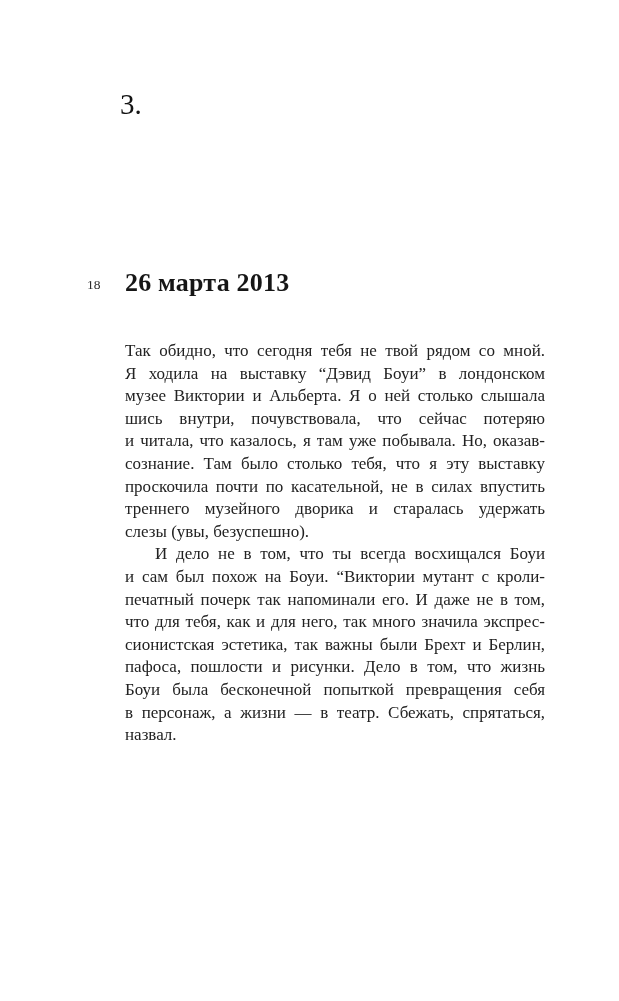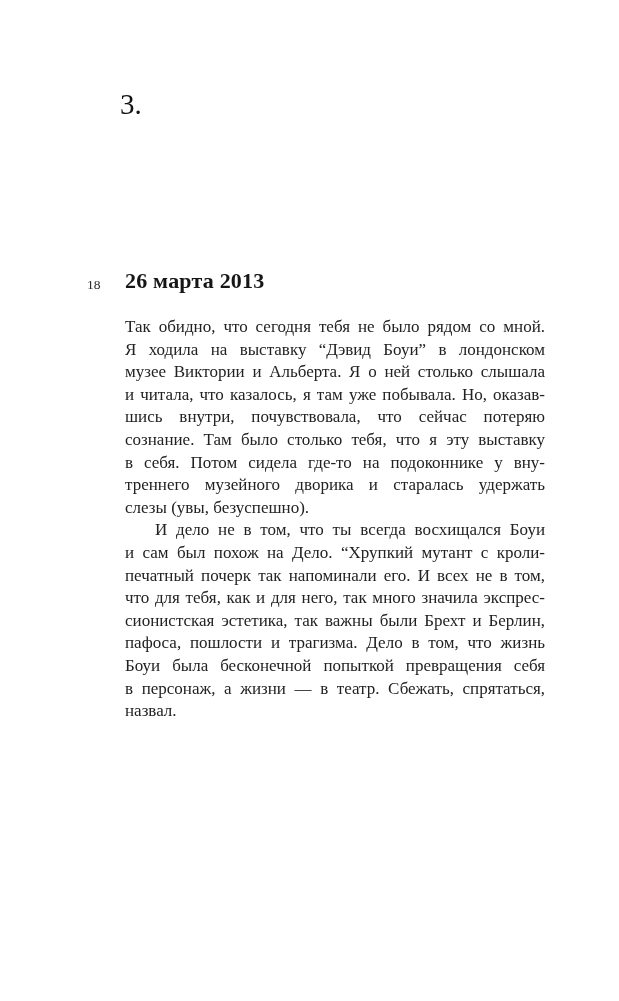--- a/index.html
+++ b/index.html
@@ -27,23 +27,23 @@
     font-size: 13.5px;
     color: #2a2a2a;
   }
   .column {
     position: absolute;
     left: 125px;
     top: 268px;
     width: 420px;
   }
   .date-heading {
-    font-size: 22px;
+    font-size: 26px;
     color: #161616;
-    margin: 0 0 22px 0;
+    margin: 0 0 42px 0;
     letter-spacing: 0.2px;
   }
   .paragraph {
     font-size: 17px;
     line-height: 22.6px;
     color: #222222;
   }
   .line {
     text-align: justify;
     text-align-last: justify;
@@ -64,37 +64,37 @@
 
   <div class="chapter-number">3.</div>
 
   <div class="page-number">18</div>
 
   <div class="column">
 
     <h2 class="date-heading">26 марта 2013</h2>
 
     <div class="paragraph">
-      <div class="line">Так обидно, что сегодня тебя не было рядом со мной.</div>
+      <div class="line">Так обидно, что сегодня тебя не твой рядом со мной.</div>
       <div class="line">Я ходила на выставку “Дэвид Боуи” в лондонском</div>
       <div class="line">музее Виктории и Альберта. Я о ней столько слышала</div>
+      <div class="line">шись внутри, почувствовала, что сейчас потеряю</div>
       <div class="line">и читала, что казалось, я там уже побывала. Но, оказав-</div>
-      <div class="line">шись внутри, почувствовала, что сейчас потеряю</div>
       <div class="line">сознание. Там было столько тебя, что я эту выставку</div>
-      <div class="line">в себя. Потом сидела где-то на подоконнике у вну-</div>
+      <div class="line">проскочила почти по касательной, не в силах впустить</div>
       <div class="line">треннего музейного дворика и старалась удержать</div>
       <div class="line last">слезы (увы, безуспешно).</div>
     </div>
 
     <div class="paragraph">
       <div class="line indent">И дело не в том, что ты всегда восхищался Боуи</div>
-      <div class="line">и сам был похож на Дело. “Хрупкий мутант с кроли-</div>
-      <div class="line">печатный почерк так напоминали его. И всех не в том,</div>
+      <div class="line">и сам был похож на Боуи. “Виктории мутант с кроли-</div>
+      <div class="line">печатный почерк так напоминали его. И даже не в том,</div>
       <div class="line">что для тебя, как и для него, так много значила экспрес-</div>
       <div class="line">сионистская эстетика, так важны были Брехт и Берлин,</div>
-      <div class="line">пафоса, пошлости и трагизма. Дело в том, что жизнь</div>
+      <div class="line">пафоса, пошлости и рисунки. Дело в том, что жизнь</div>
       <div class="line">Боуи была бесконечной попыткой превращения себя</div>
       <div class="line">в персонаж, а жизни — в театр. Сбежать, спрятаться,</div>
       <div class="line last">назвал.</div>
     </div>
 
   </div>
 </div>
 
 </body></html>

